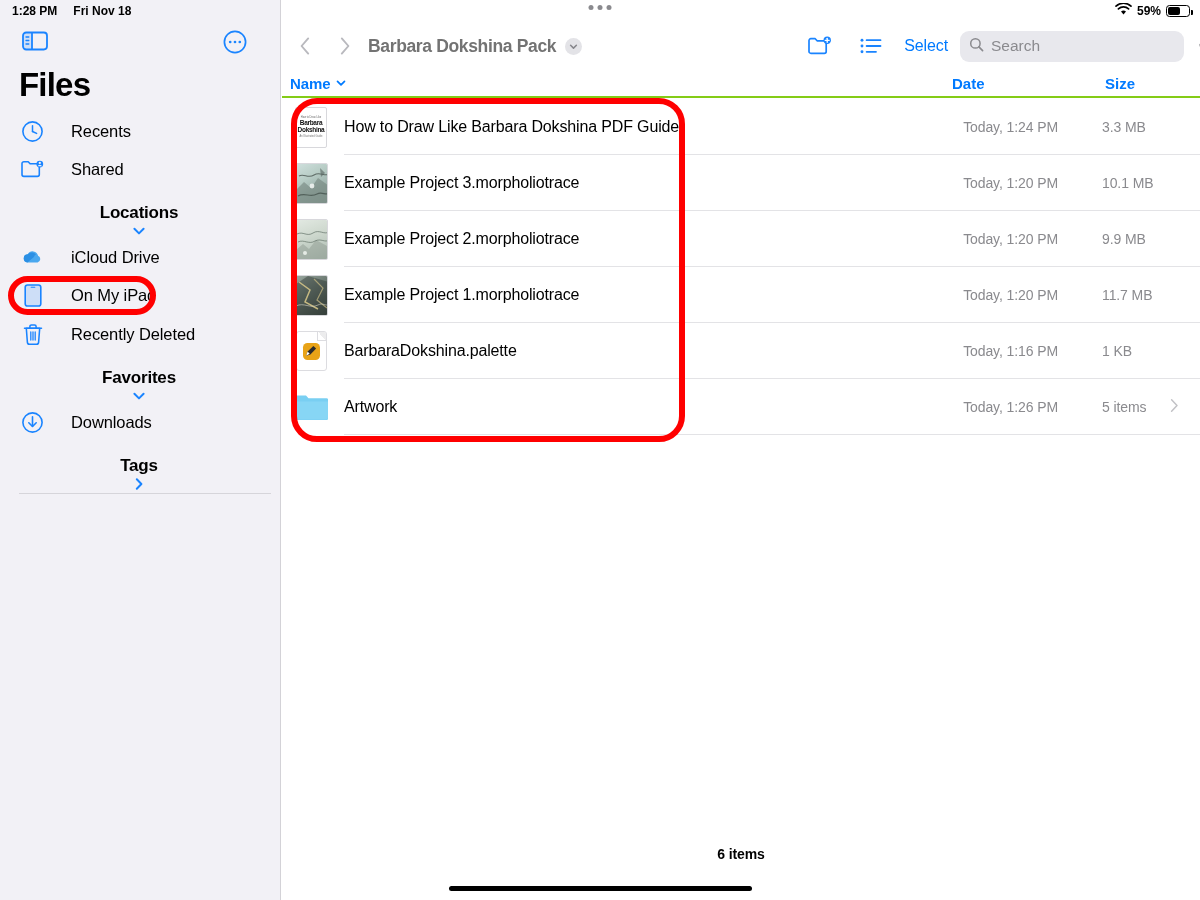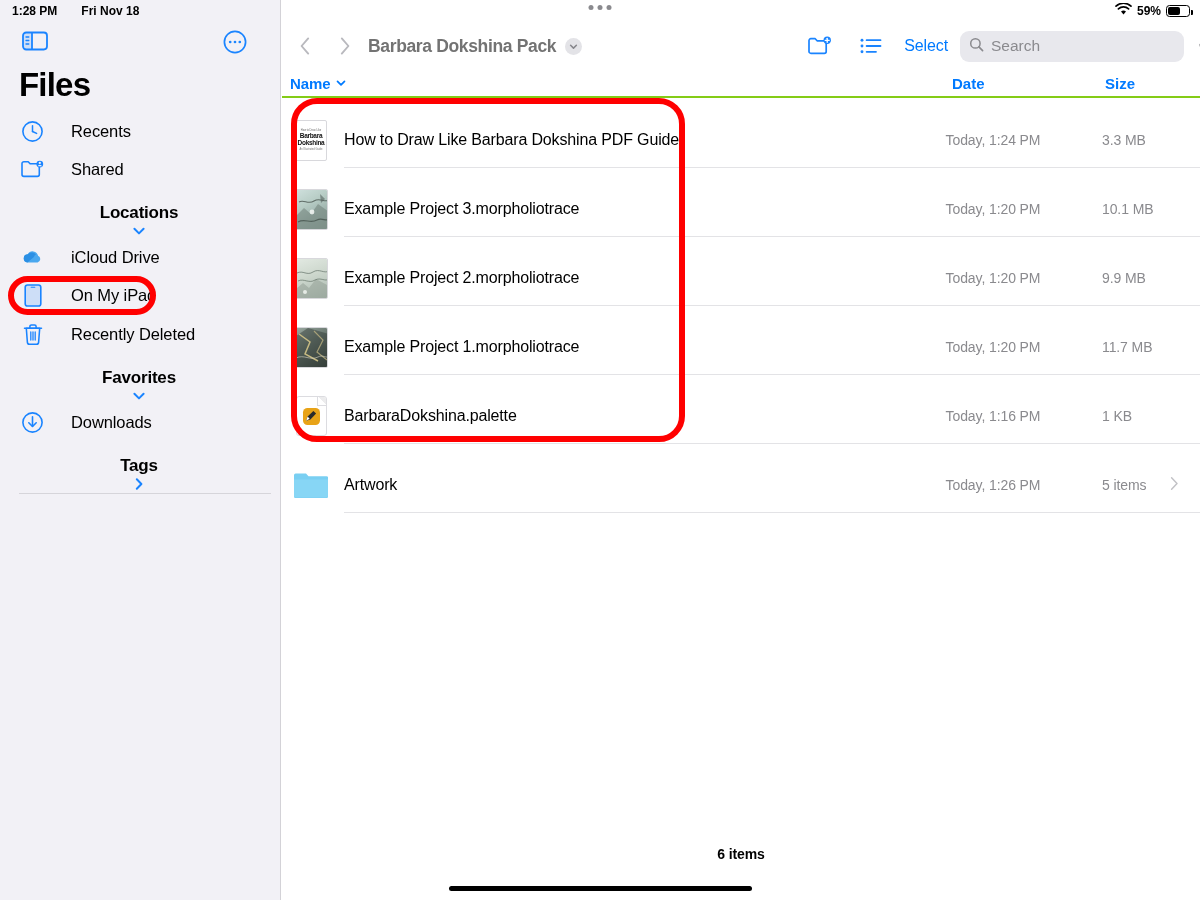--- a/index.html
+++ b/index.html
@@ -12,21 +12,21 @@
     position:relative;
   }
 
   
   #status-bar{
     position:absolute; top:0; left:0; width:1200px; height:22px;
     display:flex; align-items:center; z-index:20;
   }
   #status-left{
     position:absolute; left:12px; top:0; height:22px;
-    display:flex; align-items:center; gap:24px;
+    display:flex; align-items:center; gap:16px;
     font-size:12px; font-weight:bold; color:#000;
   }
   #multitask-dots{
     position:absolute; left:50%; transform:translateX(-50%); top:5px;
     display:flex; gap:4px;
   }
   #multitask-dots i{ width:5px;height:5px;border-radius:50%;background:#8a8a8e;display:block; }
   #status-right{
     position:absolute; right:10px; top:0; height:22px;
     display:flex; align-items:center; gap:5px;
@@ -128,34 +128,34 @@
     font-size:15px; color:#007aff; font-weight:bold;
   }
   #col-size{
     position:absolute; left:823px; top:0; height:23px; display:flex; align-items:center;
     font-size:15px; color:#007aff; font-weight:bold;
   }
 
   
   #file-list{ position:absolute; top:99px; left:0; width:918px; }
   .file-row{
-    position:relative; height:56px; display:flex; align-items:center;margin-top:13px;
+    position:relative; height:56px; display:flex; align-items:center;
   }
   .file-row .row-line{
     position:absolute; left:62px; right:0; bottom:0; height:1px; background:#e3e3e6;
   }
   .thumb-wrap{
     width:34px; height:42px; margin-left:12px; margin-right:16px;
     display:flex; align-items:center; justify-content:center; flex:0 0 34px;
   }
   .file-name{
     font-size:16px; color:#000; letter-spacing:-0.15px; flex:1;
   }
   .file-date{
-    position:absolute; left:646px; width:130px; text-align:center;
+    position:absolute; left:646px; width:130px; text-align:right;
     font-size:14px; color:#8a8a8e; letter-spacing:-0.1px;
   }
   .file-size{
     position:absolute; left:820px; width:82px; text-align:left;
     font-size:14px; color:#8a8a8e; letter-spacing:-0.1px;
   }
   .file-disc{
     position:absolute; left:888px; color:#c2c2c6; font-size:15px;
   }
 

